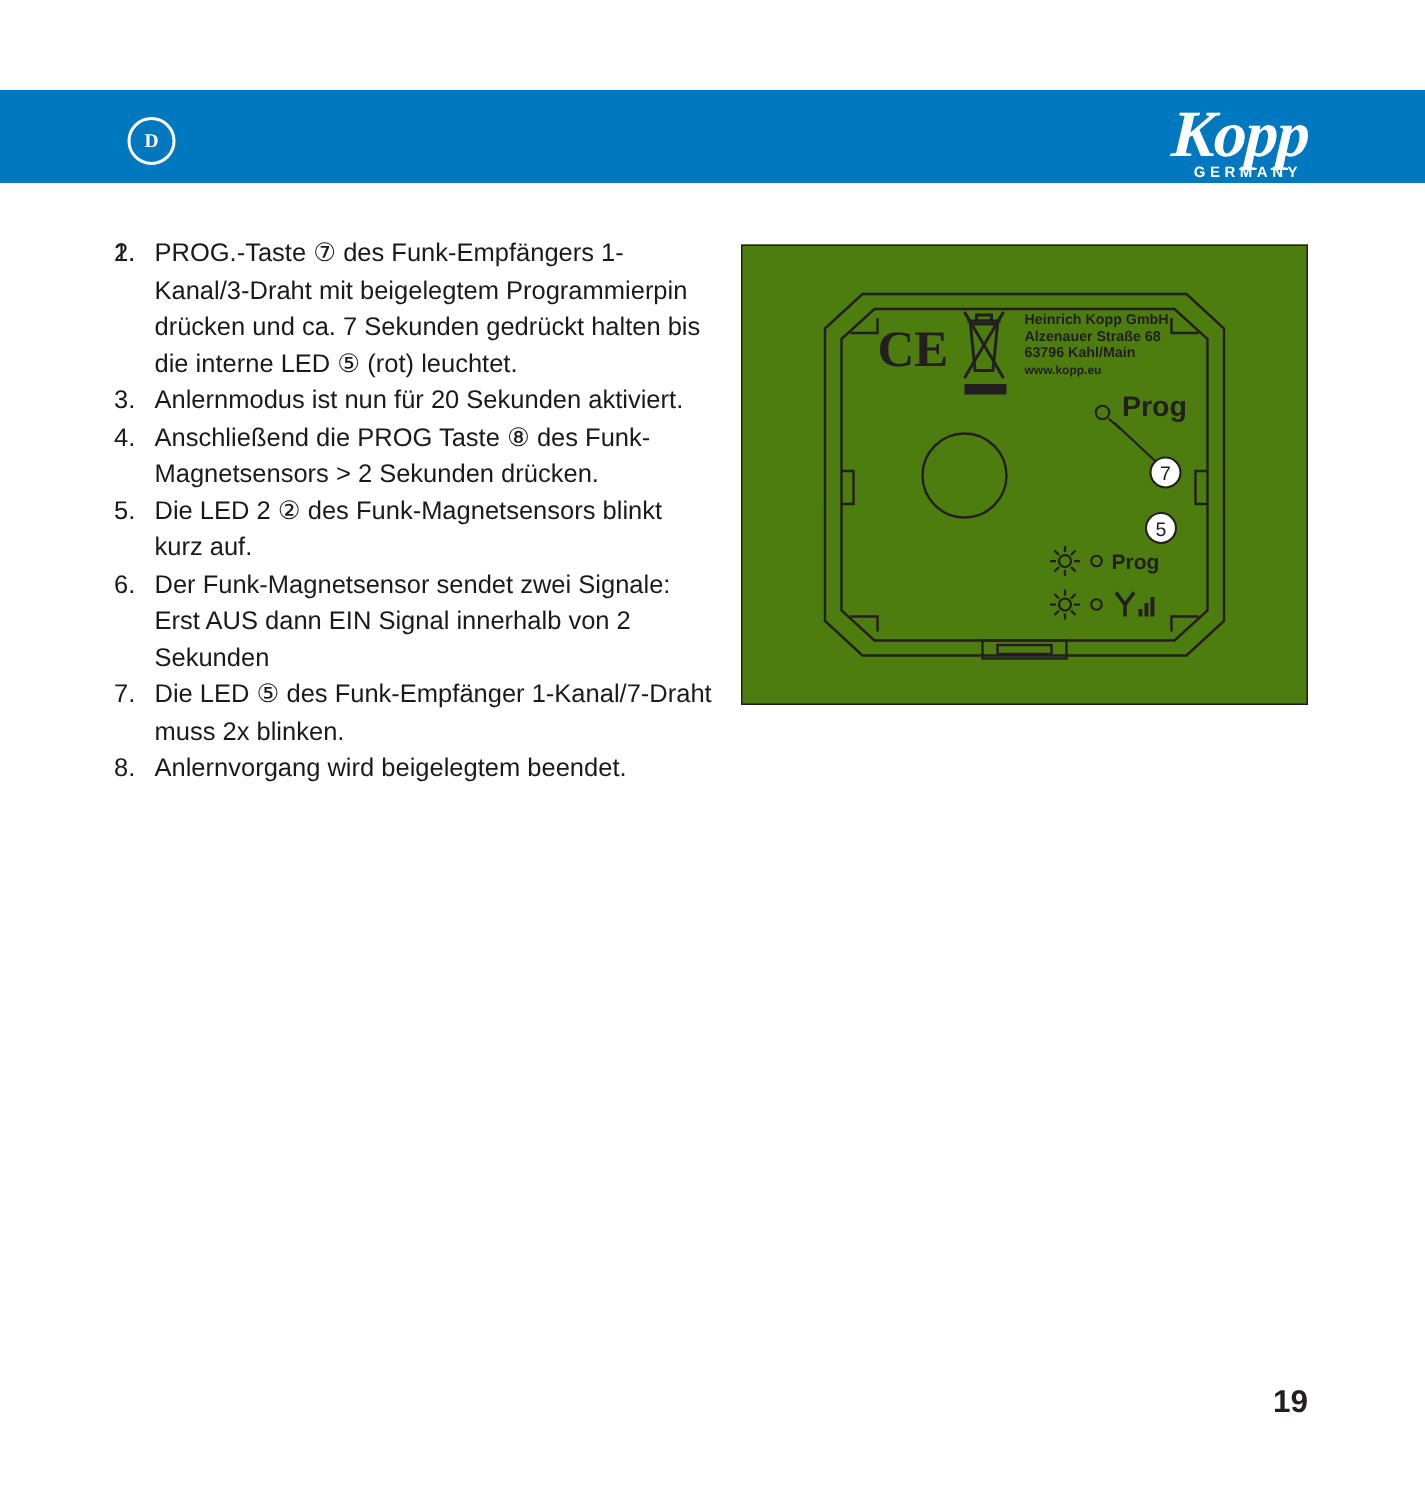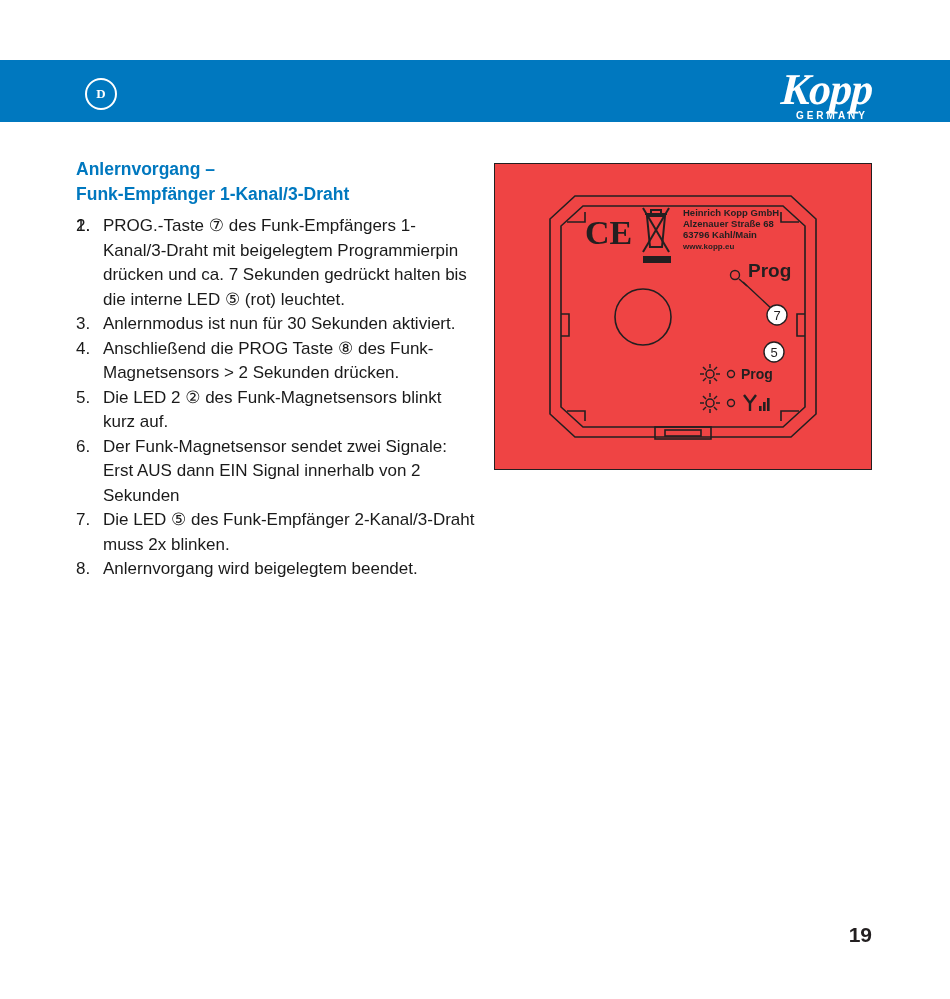--- a/index.html
+++ b/index.html
@@ -100,21 +100,21 @@
   }
 
   
   .figure {
     position: absolute;
     left: 494px;
     top: 163px;
     width: 376px;
     height: 305px;
     border: 1px solid #231f20;
-    background: #ef4444;
+    background: #4d7c0f;
   }
   .figure svg { display: block; }
 
   
   .page-num {
     position: absolute;
     right: 78px;
     bottom: 52px;
     font-size: 21px;
     font-weight: bold;
@@ -127,52 +127,48 @@
 <div class="header-band"></div>
 
 <div class="lang-badge">D</div>
 
 <div class="brand">
   <div class="brand-name">Kopp</div>
   <div class="brand-sub">GERMANY</div>
 </div>
 
 <div class="content">
-  <div class="heading">
-    <div>Anlernvorgang –</div>
-    <div>Funk-Empfänger 1-Kanal/3-Draht</div>
-  </div>
 
   <ol class="steps">
     <li>
       <span class="num">1.</span>
     </li>
     <li>
       <span class="num">2.</span>
       <span>PROG.-Taste ⑦ des Funk-Empfängers 1-Kanal/3-Draht mit beigelegtem Programmierpin drücken und ca. 7 Sekunden gedrückt halten bis die interne LED ⑤ (rot) leuchtet.</span>
     </li>
     <li>
       <span class="num">3.</span>
-      <span>Anlernmodus ist nun für 30 Sekunden aktiviert.</span>
+      <span>Anlernmodus ist nun für 20 Sekunden aktiviert.</span>
     </li>
     <li>
       <span class="num">4.</span>
       <span>Anschließend die PROG Taste ⑧ des Funk-Magnetsensors &gt; 2 Sekunden drücken.</span>
     </li>
     <li>
       <span class="num">5.</span>
       <span>Die LED 2 ② des Funk-Magnetsensors blinkt kurz auf.</span>
     </li>
     <li>
       <span class="num">6.</span>
       <span>Der Funk-Magnetsensor sendet zwei Signale: Erst AUS dann EIN Signal innerhalb von 2 Sekunden</span>
     </li>
     <li>
       <span class="num">7.</span>
-      <span>Die LED ⑤ des Funk-Empfänger 2-Kanal/3-Draht muss 2x blinken.</span>
+      <span>Die LED ⑤ des Funk-Empfänger 1-Kanal/7-Draht muss 2x blinken.</span>
     </li>
     <li>
       <span class="num">8.</span>
       <span>Anlernvorgang wird beigelegtem beendet.</span>
     </li>
   </ol>
 </div>
 
 <div class="figure">
   <svg width="376" height="305" viewBox="0 0 376 305" xmlns="http://www.w3.org/2000/svg">

